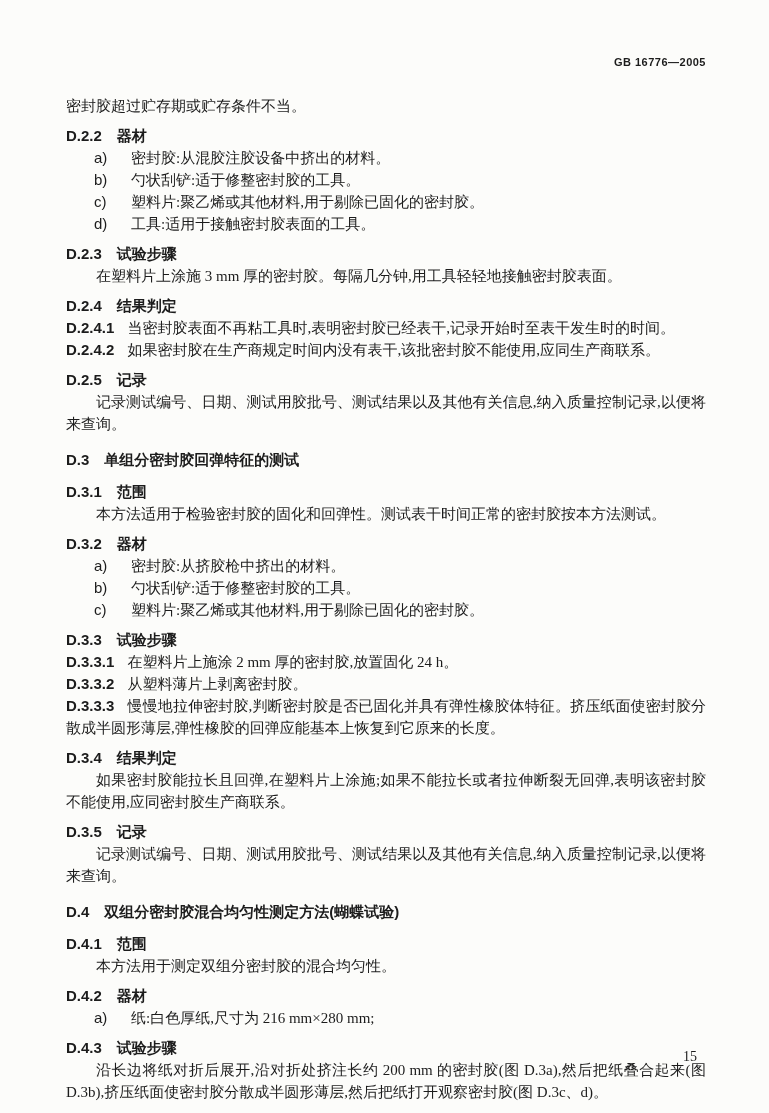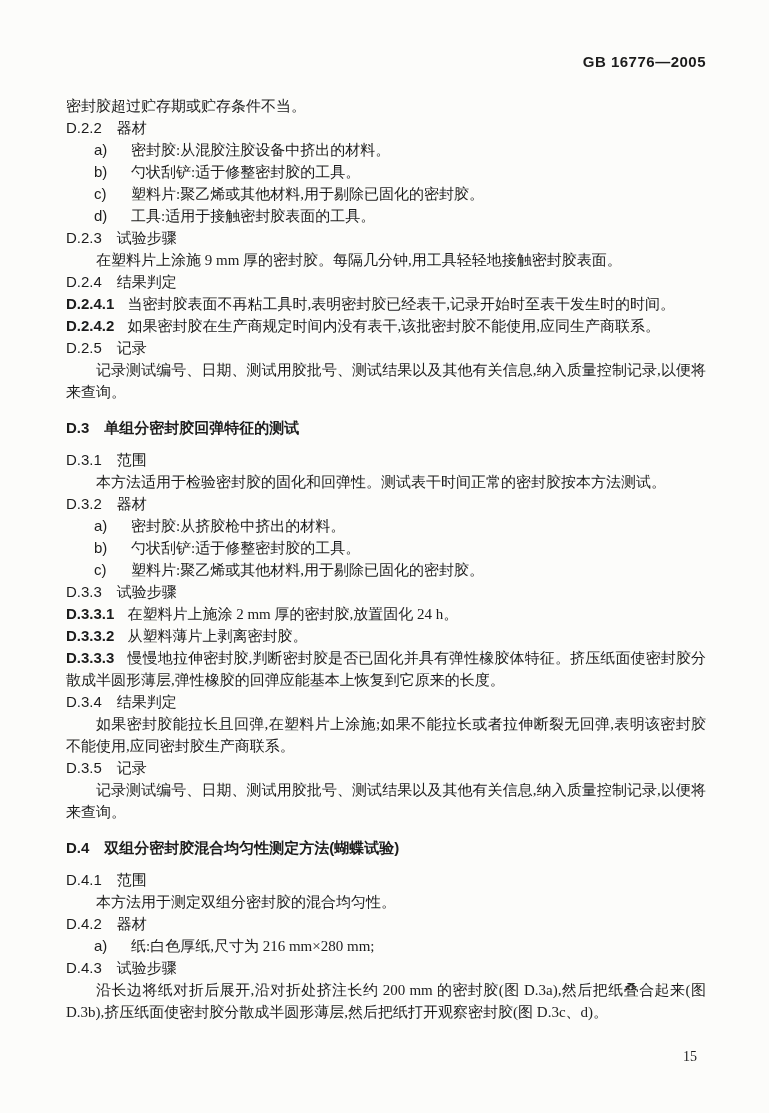--- a/index.html
+++ b/index.html
@@ -16,38 +16,38 @@
     color: #1c1c1c;
     font-family: "Liberation Serif", "DejaVu Serif", serif;
     overflow: hidden;
     box-sizing: border-box;
     padding: 54px 63px 0 66px;
   }
   .doc-header {
     text-align: right;
     font-family: "Liberation Sans", "DejaVu Sans", sans-serif;
     font-weight: bold;
-    font-size: 15px;
+    font-size: 11px;
     line-height: 16px;
     letter-spacing: 0.5px;
   }
   .doc-body {
     margin-top: 25px;
   }
   .blk {
     font-size: 15px;
     line-height: 22px;
     text-align: justify;
   }
   .blk.heading, .blk.section, .clause-number, .list-label {
     font-family: "Liberation Sans", "DejaVu Sans", sans-serif;
   }
   .blk.heading {
-    font-weight: normal;
-    margin-top: 0;
+    font-weight: bold;
+    margin-top: 8px;
   }
   .blk.section {
     font-weight: bold;
     margin: 14px 0 10px 0;
   }
   .blk.heading .clause-number,
   .blk.section .clause-number {
     margin-right: 15px;
   }
   .blk.clause .clause-number {
@@ -83,21 +83,21 @@
   </div>
 
   <div class="doc-body">
       <div class="blk plain"><span class="body-text">密封胶超过贮存期或贮存条件不当。</span></div>
       <div class="blk heading"><span class="clause-number">D.2.2</span><span class="clause-title">器材</span></div>
       <div class="blk list"><span class="list-label">a)</span><span class="list-text">密封胶:从混胶注胶设备中挤出的材料。</span></div>
       <div class="blk list"><span class="list-label">b)</span><span class="list-text">勺状刮铲:适于修整密封胶的工具。</span></div>
       <div class="blk list"><span class="list-label">c)</span><span class="list-text">塑料片:聚乙烯或其他材料,用于剔除已固化的密封胶。</span></div>
       <div class="blk list"><span class="list-label">d)</span><span class="list-text">工具:适用于接触密封胶表面的工具。</span></div>
       <div class="blk heading"><span class="clause-number">D.2.3</span><span class="clause-title">试验步骤</span></div>
-      <div class="blk para"><span class="body-text">在塑料片上涂施 9 mm 厚的密封胶。每隔几分钟,用工具轻轻地接触密封胶表面。</span></div>
+      <div class="blk para"><span class="body-text">在塑料片上涂施 3 mm 厚的密封胶。每隔几分钟,用工具轻轻地接触密封胶表面。</span></div>
       <div class="blk heading"><span class="clause-number">D.2.4</span><span class="clause-title">结果判定</span></div>
       <div class="blk clause"><span class="clause-number">D.2.4.1</span><span class="clause-text">当密封胶表面不再粘工具时,表明密封胶已经表干,记录开始时至表干发生时的时间。</span></div>
       <div class="blk clause"><span class="clause-number">D.2.4.2</span><span class="clause-text">如果密封胶在生产商规定时间内没有表干,该批密封胶不能使用,应同生产商联系。</span></div>
       <div class="blk heading"><span class="clause-number">D.2.5</span><span class="clause-title">记录</span></div>
       <div class="blk para"><span class="body-text">记录测试编号、日期、测试用胶批号、测试结果以及其他有关信息,纳入质量控制记录,以便将来查询。</span></div>
       <div class="blk section"><span class="clause-number">D.3</span><span class="clause-title">单组分密封胶回弹特征的测试</span></div>
       <div class="blk heading"><span class="clause-number">D.3.1</span><span class="clause-title">范围</span></div>
       <div class="blk para"><span class="body-text">本方法适用于检验密封胶的固化和回弹性。测试表干时间正常的密封胶按本方法测试。</span></div>
       <div class="blk heading"><span class="clause-number">D.3.2</span><span class="clause-title">器材</span></div>
       <div class="blk list"><span class="list-label">a)</span><span class="list-text">密封胶:从挤胶枪中挤出的材料。</span></div>

